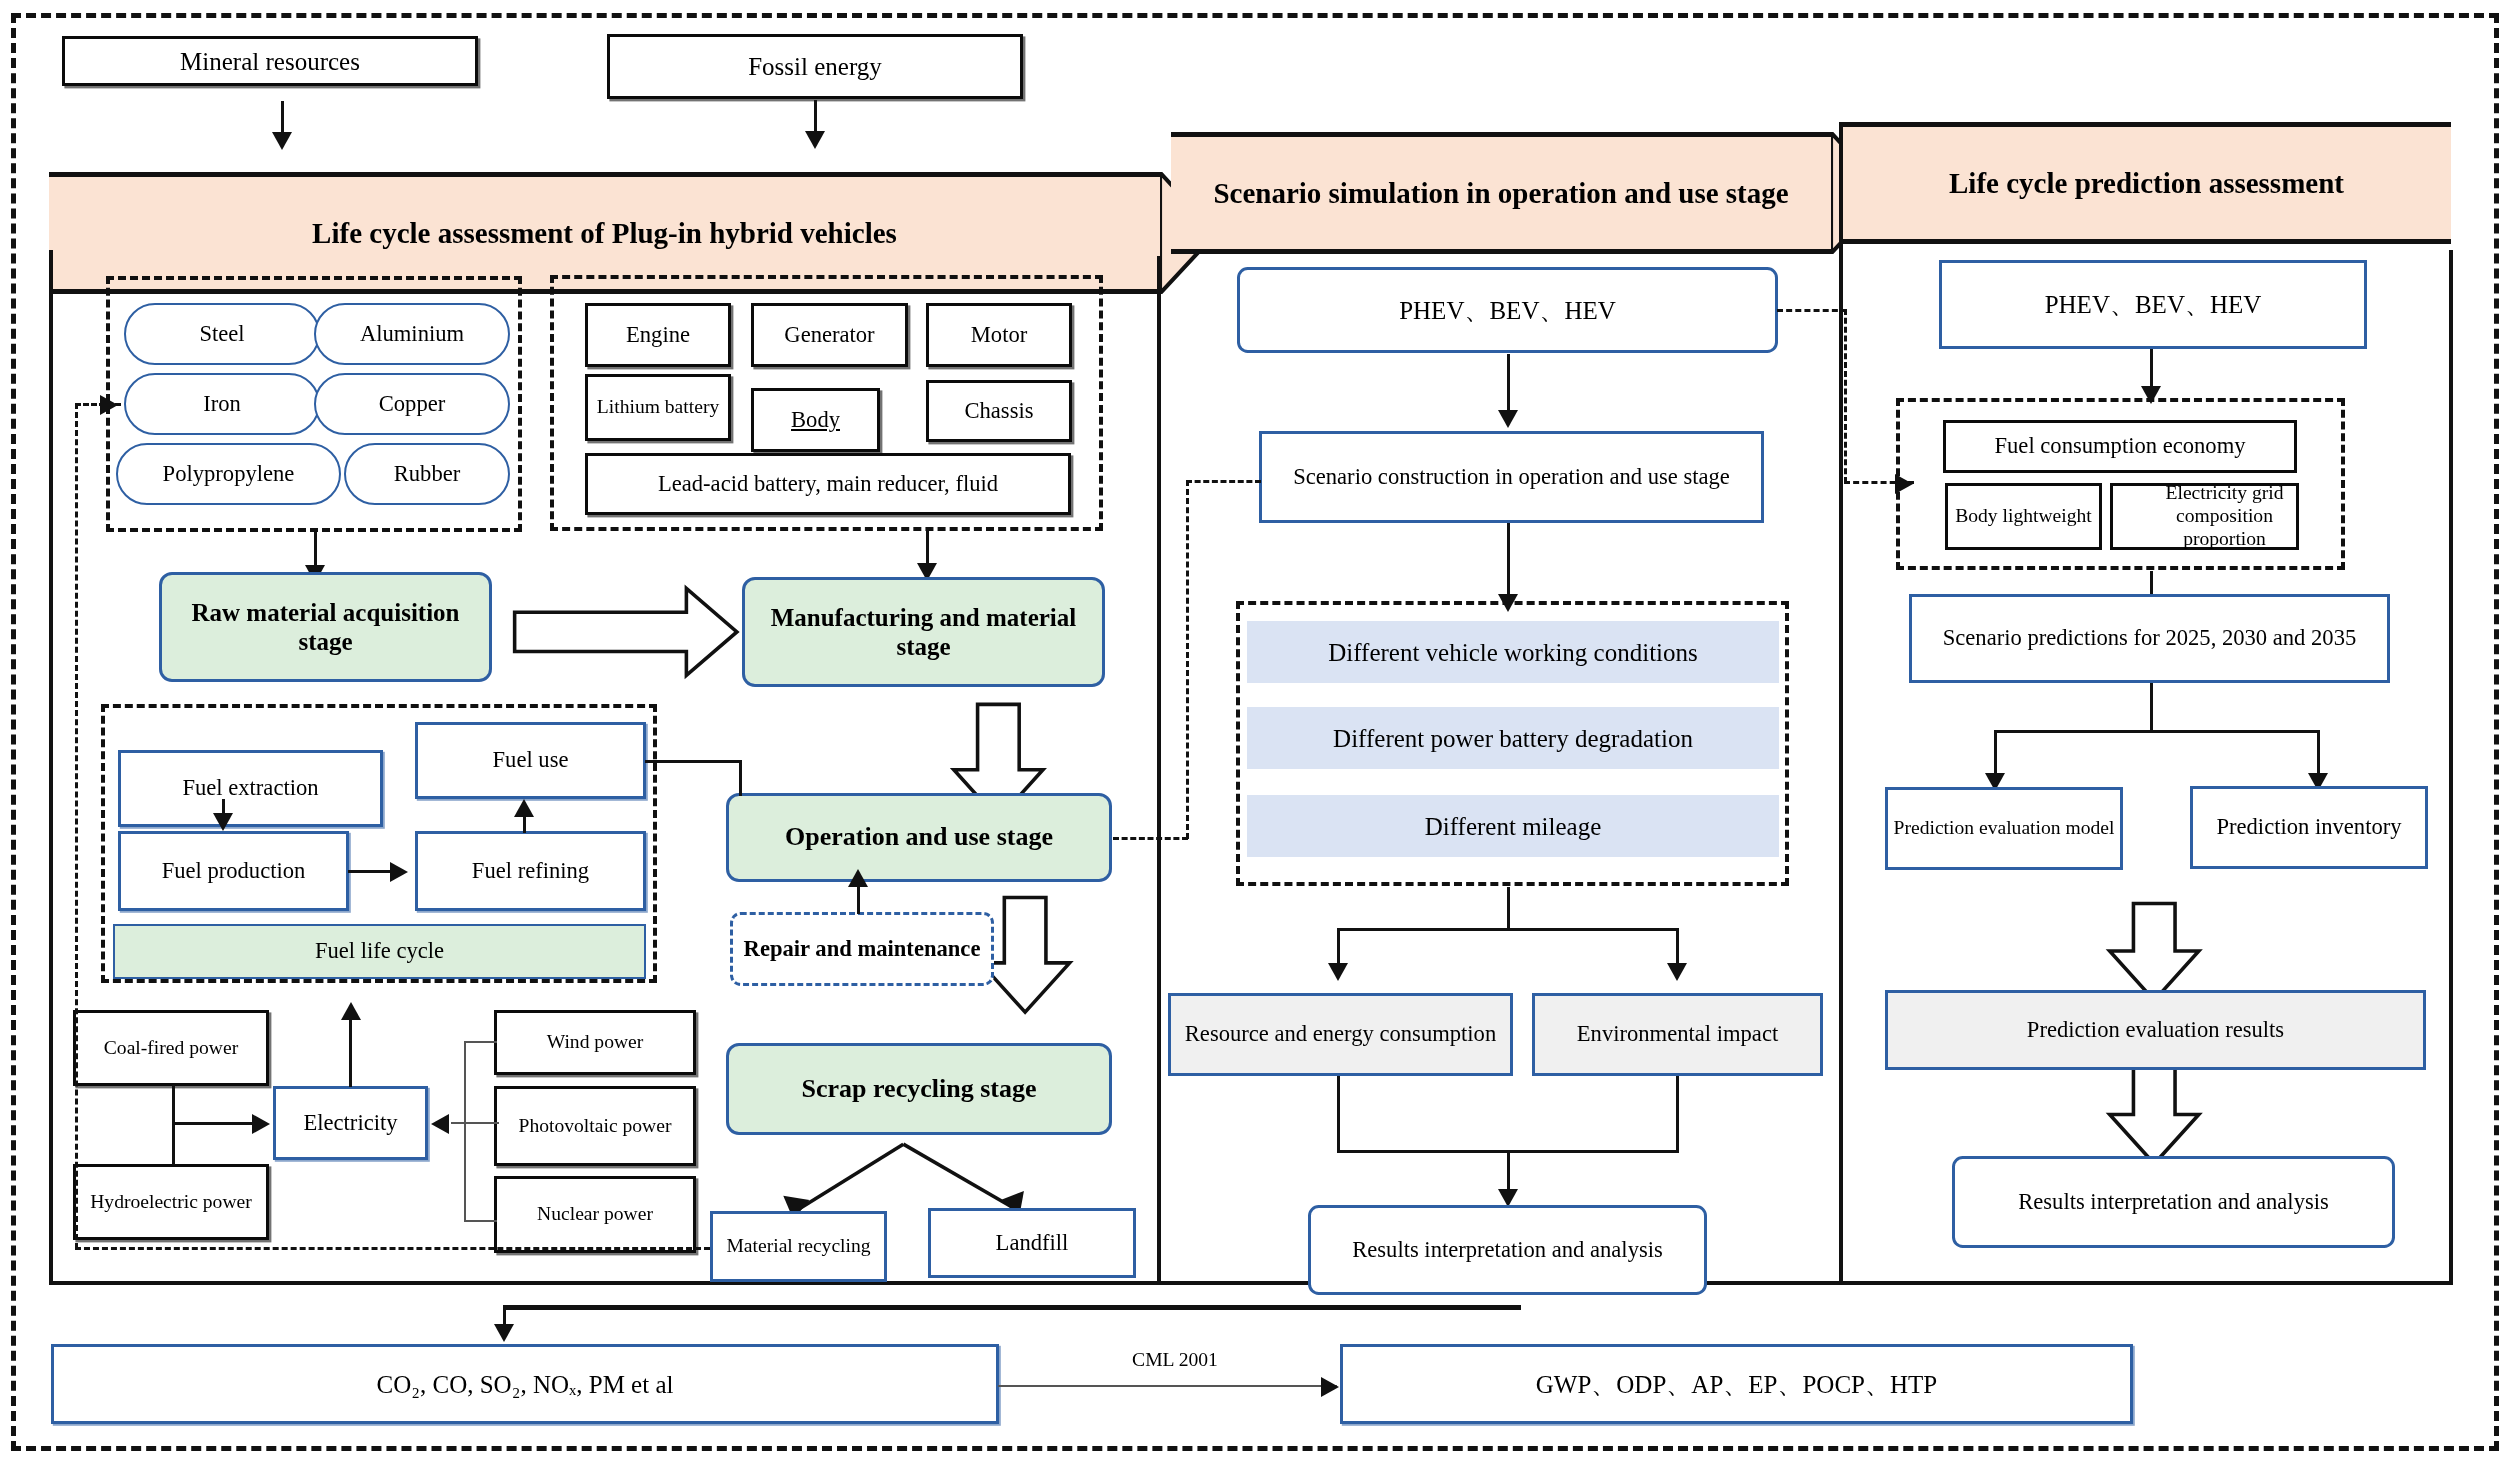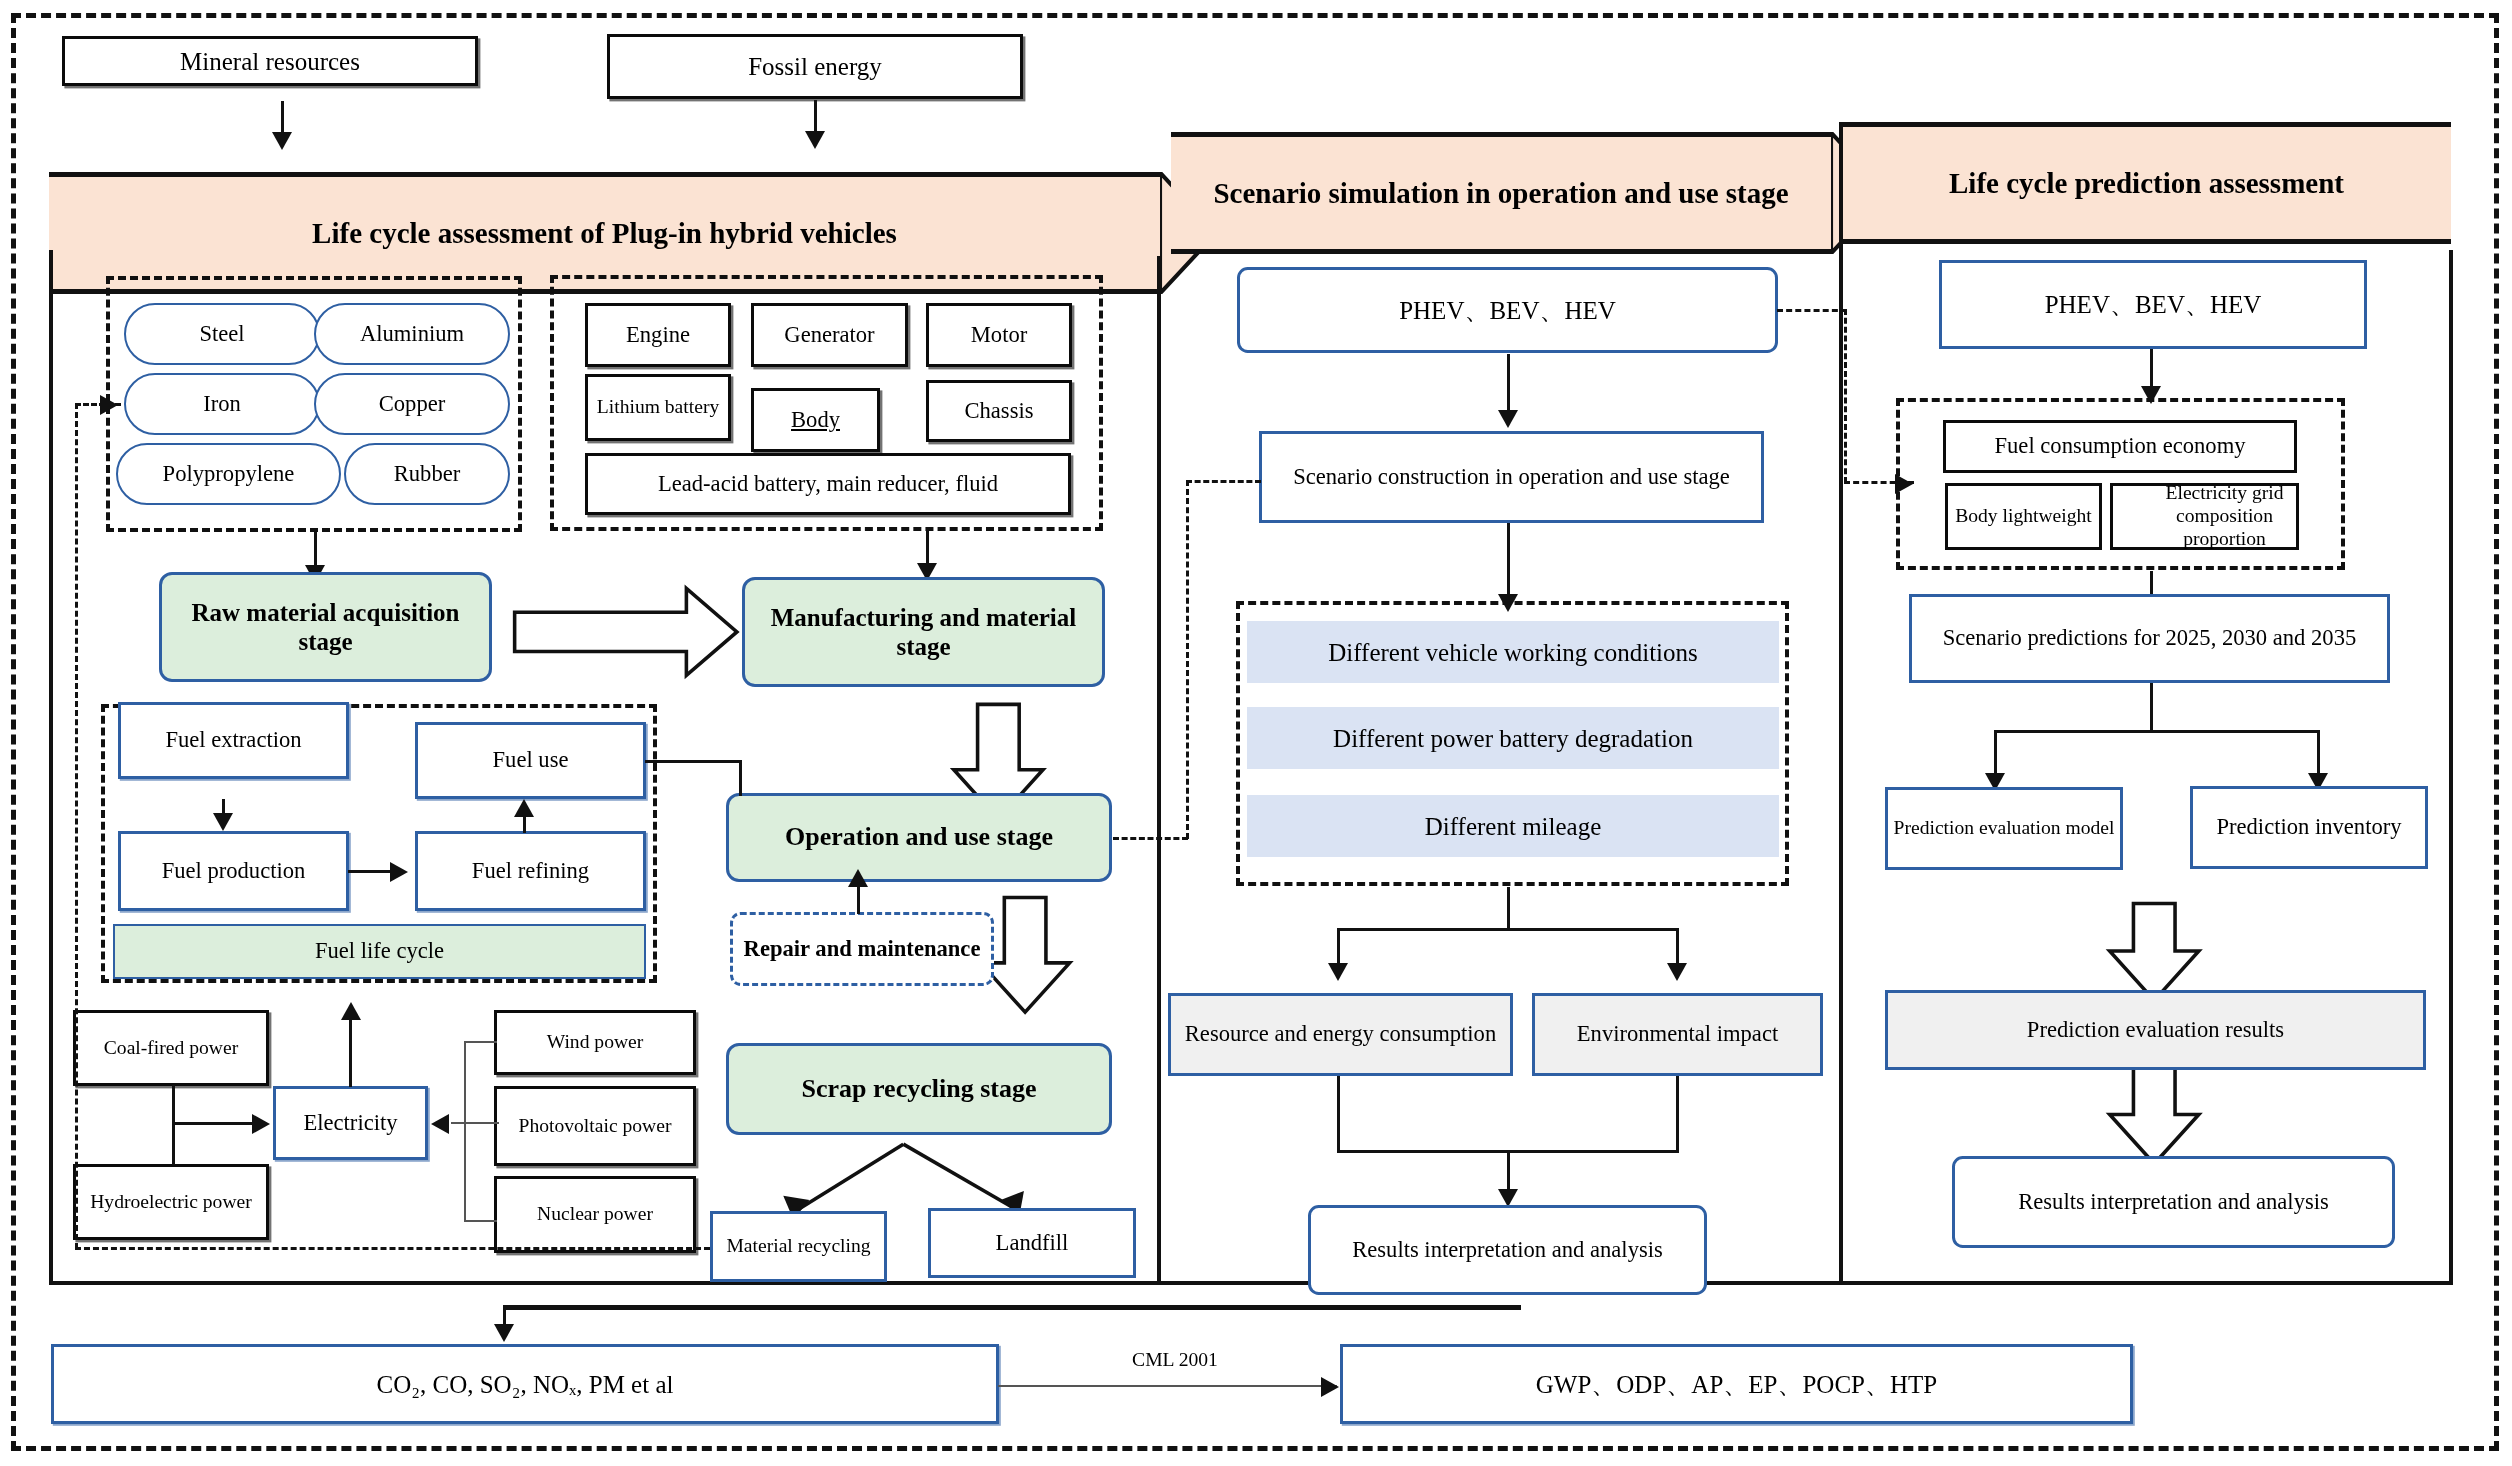--- a/index.html
+++ b/index.html
@@ -211,21 +211,21 @@
     <span>Manufacturing and material stage</span>
   </div>
   <div class="bx green bold t-big" style="left:726px;top:793px;width:386px;height:89px;">
     <span>Operation and use stage</span>
   </div>
   <div class="bx green bold t-big" style="left:726px;top:1043px;width:386px;height:92px;">
     <span>Scrap recycling stage</span>
   </div>
 
   <div class="dashgrp" style="left:101px;top:704px;width:556px;height:279px;"></div>
-  <div class="bx blue blue-sh t-sm" style="left:118px;top:702px;width:231px;height:77px;">
+  <div class="bx blue blue-sh t-sm" style="left:118px;top:750px;width:265px;height:77px;">
     <span>Fuel extraction</span>
   </div>
   <div class="bx blue blue-sh t-sm" style="left:415px;top:722px;width:231px;height:77px;">
     <span>Fuel use</span>
   </div>
   <div class="bx blue blue-sh t-sm" style="left:118px;top:831px;width:231px;height:80px;">
     <span>Fuel production</span>
   </div>
   <div class="bx blue blue-sh t-sm" style="left:415px;top:831px;width:231px;height:80px;">
     <span>Fuel refining</span>

